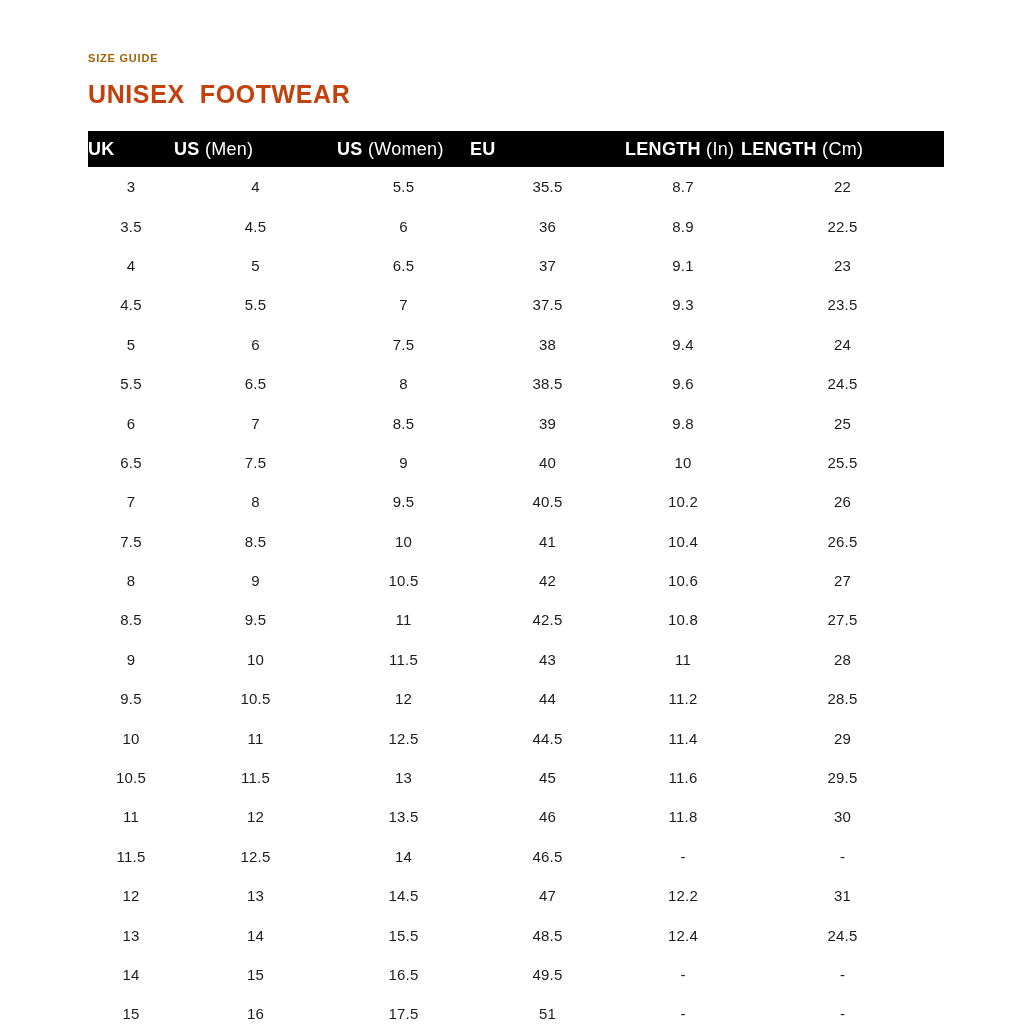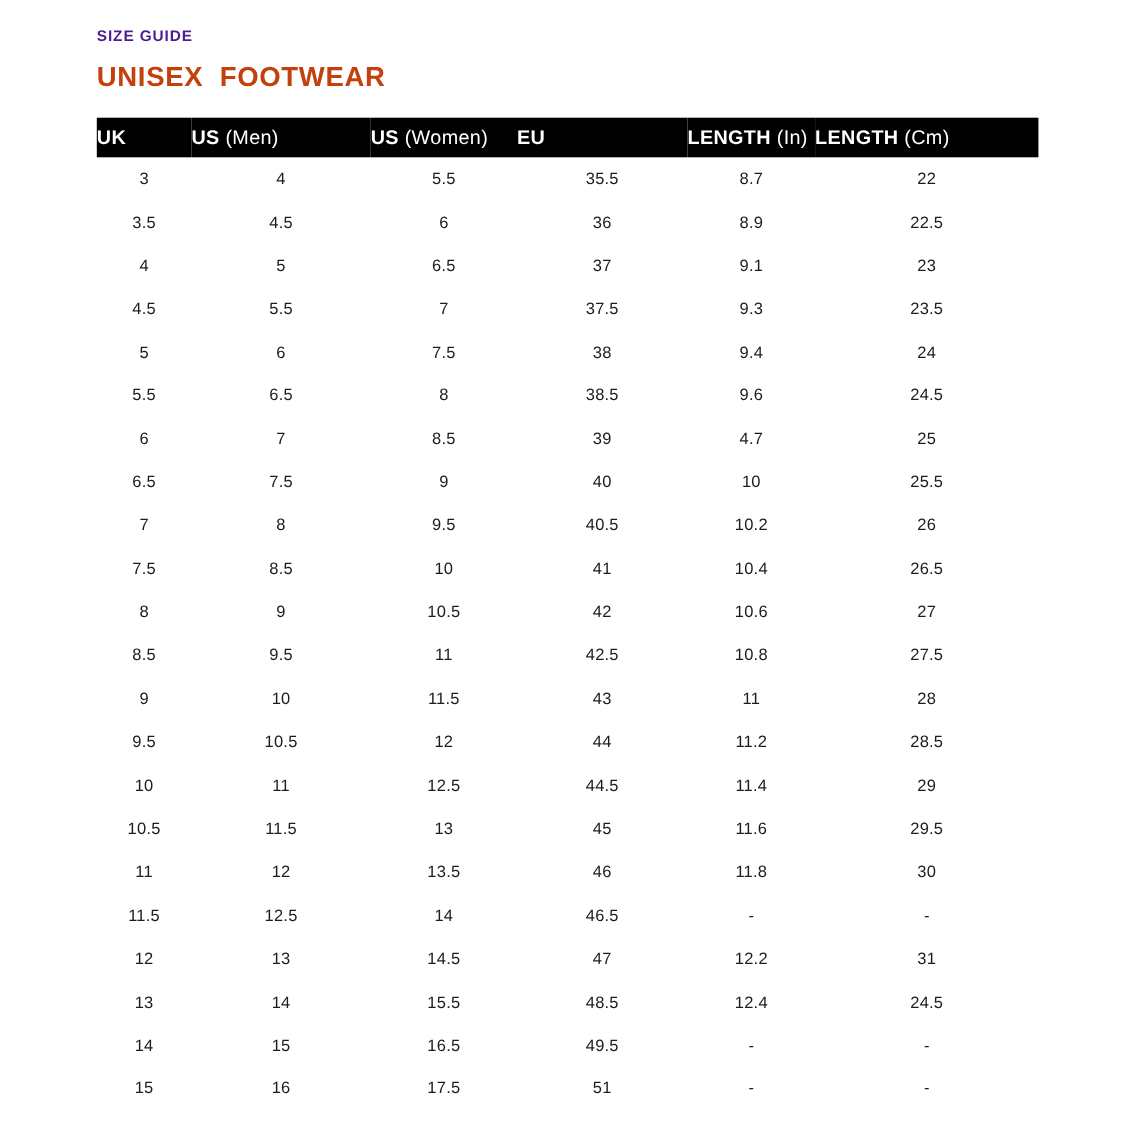--- a/index.html
+++ b/index.html
@@ -14,24 +14,25 @@
     height: 1024px;
     background: var(--page-bg);
     font-family: "Liberation Sans", "DejaVu Sans", sans-serif;
     color: var(--body-text);
     overflow: hidden;
   }
   .page {
     padding: 24px 80px 0 88px;
   }
   .eyebrow {
-    font-size: 14px;
+    font-size: 11px;
     font-weight: 700;
     letter-spacing: 0.8px;
-    color: #4c1d95;
+    color: #a16207;
+    margin-top: 28px;
   }
   .title {
     margin-top: 16px;
     font-size: 25px;
     font-weight: 800;
     letter-spacing: 0.6px;
     white-space: pre;
     color: #c2410c;
   }
   table.size-table {
@@ -144,21 +145,21 @@
           <td>8</td>
           <td>38.5</td>
           <td>9.6</td>
           <td>24.5</td>
         </tr>
         <tr>
           <td>6</td>
           <td>7</td>
           <td>8.5</td>
           <td>39</td>
-          <td>4.7</td>
+          <td>9.8</td>
           <td>25</td>
         </tr>
         <tr>
           <td>6.5</td>
           <td>7.5</td>
           <td>9</td>
           <td>40</td>
           <td>10</td>
           <td>25.5</td>
         </tr>

